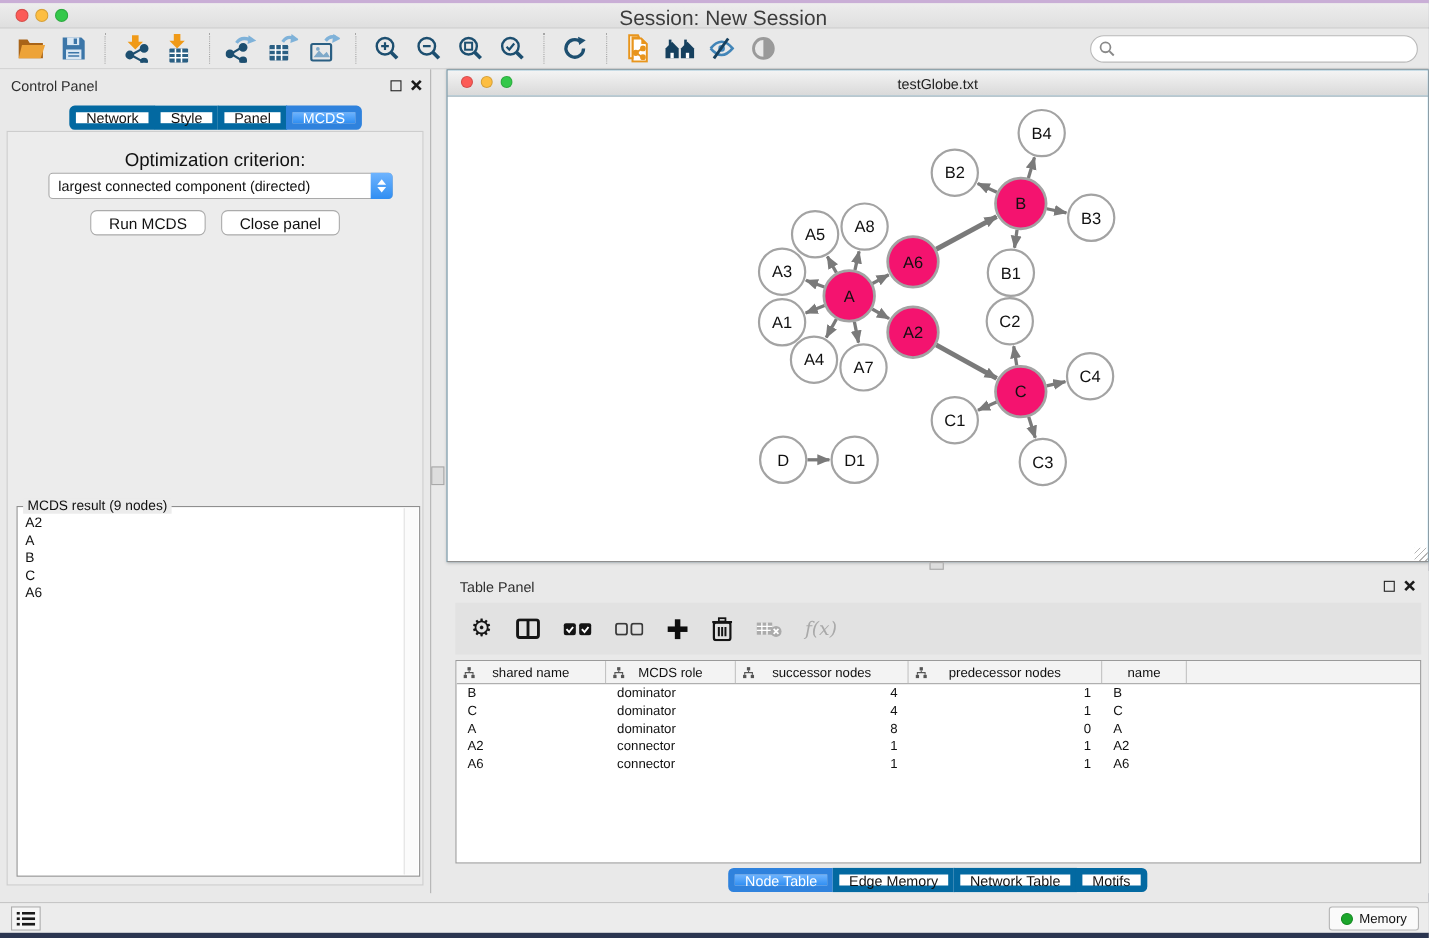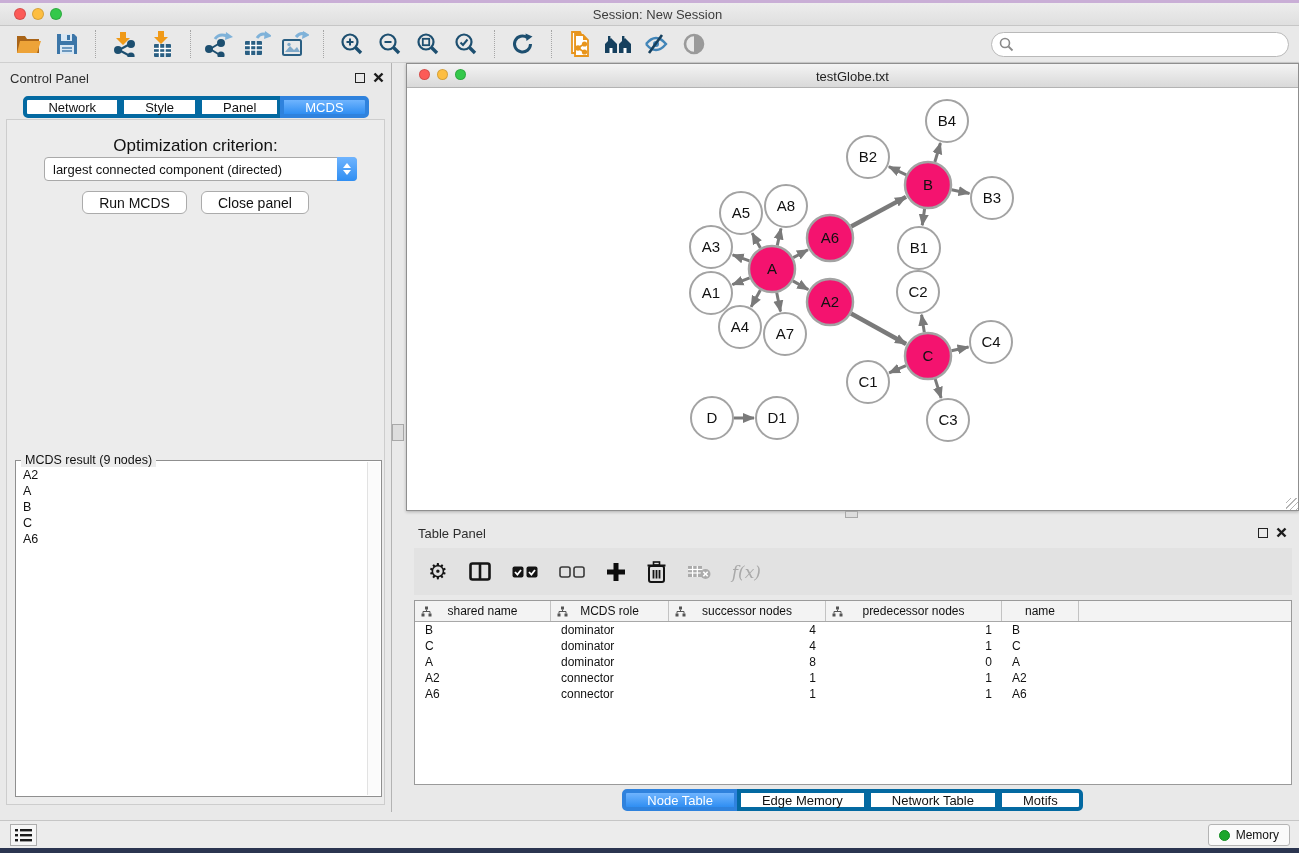--- a/index.html
+++ b/index.html
@@ -8,37 +8,37 @@
     position:relative; width:1299px; height:853px; overflow:hidden;
     background:#e9e9e9; font-family:"Liberation Sans", sans-serif; color:#1a1a1a;
   }
   
   .top-strip { position:absolute; left:0; top:0; width:1299px; height:3px; background:#c9aed6; }
   .main-titlebar { position:absolute; left:0; top:3px; width:1299px; height:23px;
     background:linear-gradient(#ededed,#dfdfdf); border-bottom:1px solid #c6c6c6; }
   .tl { position:absolute; width:12px; height:12px; border-radius:50%; border:1px solid rgba(0,0,0,.15); }
   .tl.red{ background:#fc5b57; } .tl.yellow{ background:#fdbe41; } .tl.green{ background:#34c84a; }
   .main-titlebar .tl { top:5px; }
-  .main-title { position:absolute; left:16px; right:0; top:4px; text-align:center; font-size:13px; color:#3c3c3c; }
+  .main-title { position:absolute; left:16px; right:0; top:4px; text-align:center; font-size:19px; color:#3c3c3c; }
   
   .toolbar { position:absolute; left:0; top:26px; width:1299px; height:37px; background:#e9e9e9;
     border-bottom:1px solid #cfcfcf; display:flex; align-items:center; padding:0 10px; }
   .tbtn { width:38px; height:32px; display:flex; align-items:center; justify-content:center; flex:0 0 auto; }
   .tsep { width:1px; height:28px; border-left:1px dotted #a6a6a6; margin:0 9px; flex:0 0 auto; }
   .search-wrap { margin-left:auto; position:relative; width:298px; height:25px; }
   .search-wrap input { width:100%; height:100%; border:1px solid #b9b9b9; border-radius:13px;
     padding:0 10px 0 28px; font-size:13px; background:#fff; outline:none; color:#333;}
   .search-wrap svg { position:absolute; left:8px; top:5px; }
   
   .control-panel { position:absolute; left:0; top:63px; width:392px; height:749px; background:#e9e9e9; }
   .panel-title { position:absolute; left:10px; top:8px; font-size:13px; color:#2e2e2e; }
   .win-ctrls { position:absolute; right:8px; top:9px; display:flex; gap:8px; align-items:center; }
   .float-box { width:10px; height:10px; border:1.6px solid #222; display:inline-block; }
   .cp-tabs { position:absolute; left:0; top:33px; width:100%; display:flex; justify-content:center; }
-  .seg-tab { height:22px; padding:0 21px; background:#fff; border:4px solid #0369a1; margin-left:-1px;
+  .seg-tab { height:22px; padding:0 9px; background:#fff; border:6px solid #0369a1; margin-left:-1px;
     font-size:13px; display:flex; align-items:center; color:#111; }
   .seg-tab:first-child { border-radius:5px 0 0 5px; margin-left:0; }
   .seg-tab:last-child { border-radius:0 5px 5px 0; }
   .seg-tab.active { background:linear-gradient(#6fb4fe,#2f8ef2); border-color:#2f82dd; color:#fff; }
   .cp-body { position:absolute; left:6px; top:56px; width:379px; height:686px;
     background:#ececec; border:1px solid #cdcdcd; }
   .opt-label { position:absolute; left:0; right:0; top:16px; text-align:center; font-size:17px; color:#111; }
   .criterion-select { position:absolute; left:37px; top:37px; width:313px; height:24px; background:#fff;
     border:1px solid #a9a9a9; border-radius:4px; display:flex; align-items:center; }
   .criterion-select .val { flex:1; font-size:13px; padding-left:8px; color:#111; white-space:nowrap; overflow:hidden;}

